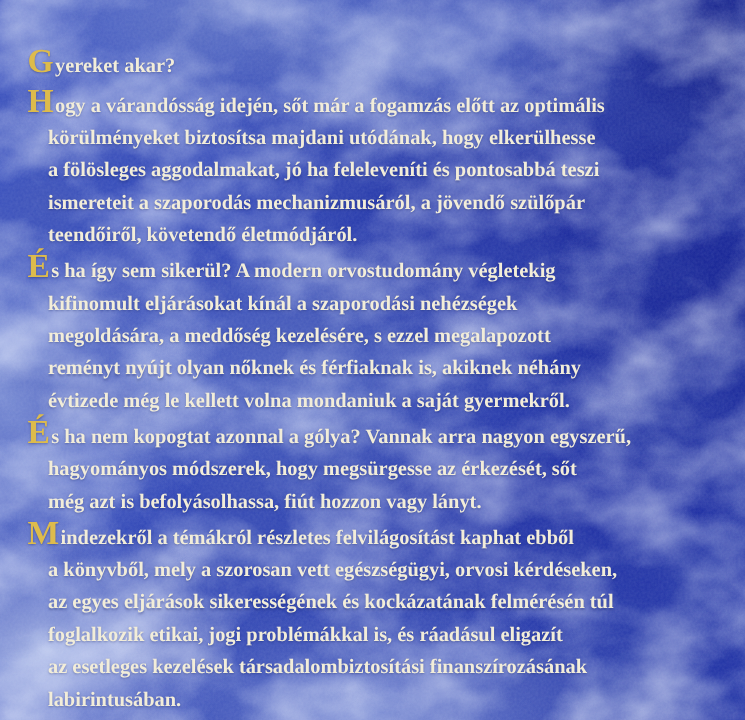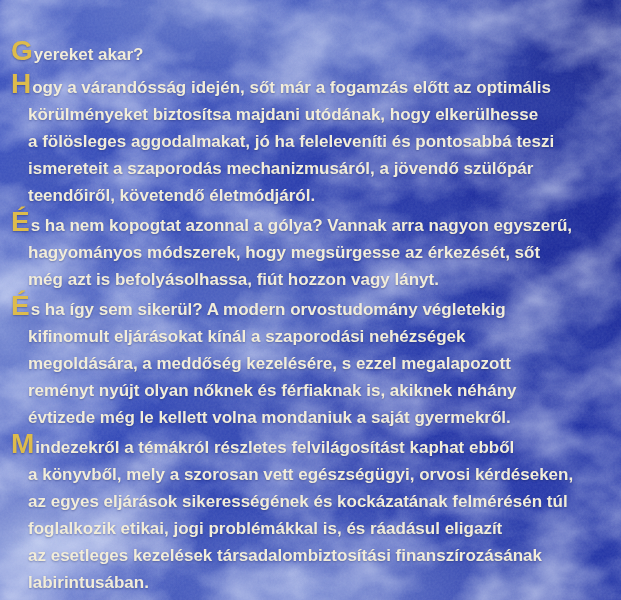--- a/index.html
+++ b/index.html
@@ -33,22 +33,23 @@
   }
   .bg-noise {
     position: absolute;
     inset: 0;
     display: block;
   }
   .content {
     position: absolute;
     inset: 0;
     box-sizing: border-box;
-    padding: 41px 14px 0 28px;
+    padding: 41px 14px 0 40px;
     z-index: 3;
+    font-family: Liberation Serif, serif;
   }
   p.para {
     margin: 0 0 3px 0;
     text-indent: -17px;
     font-size: 17px;
     font-weight: bold;
     line-height: 27px;
     letter-spacing: 0px;
     color: var(--ink, #f2edd9);
     text-shadow: 0 1px 2px rgba(15, 25, 90, 0.35);
@@ -107,29 +108,29 @@
   <div class="content">
 
     <p class="para heading"><span class="dropcap">G</span><span class="rest">yereket akar?</span></p>
 
     <p class="para"><span class="dropcap">H</span><span class="rest">ogy a várandósság idején, sőt már a fogamzás előtt az optimális
 körülményeket biztosítsa majdani utódának, hogy elkerülhesse
 a fölösleges aggodalmakat, jó ha feleleveníti és pontosabbá teszi
 ismereteit a szaporodás mechanizmusáról, a jövendő szülőpár
 teendőiről, követendő életmódjáról.</span></p>
 
-    <p class="para"><span class="dropcap">É</span><span class="rest">s ha nem kopogtat azonnal a gólya? Vannak arra nagyon egyszerű,
-hagyományos módszerek, hogy megsürgesse az érkezését, sőt
-még azt is befolyásolhassa, fiút hozzon vagy lányt.</span></p>
-
     <p class="para"><span class="dropcap">É</span><span class="rest">s ha így sem sikerül? A modern orvostudomány végletekig
 kifinomult eljárásokat kínál a szaporodási nehézségek
 megoldására, a meddőség kezelésére, s ezzel megalapozott
 reményt nyújt olyan nőknek és férfiaknak is, akiknek néhány
 évtizede még le kellett volna mondaniuk a saját gyermekről.</span></p>
+
+    <p class="para"><span class="dropcap">É</span><span class="rest">s ha nem kopogtat azonnal a gólya? Vannak arra nagyon egyszerű,
+hagyományos módszerek, hogy megsürgesse az érkezését, sőt
+még azt is befolyásolhassa, fiút hozzon vagy lányt.</span></p>
 
     <p class="para"><span class="dropcap">M</span><span class="rest">indezekről a témákról részletes felvilágosítást kaphat ebből
 a könyvből, mely a szorosan vett egészségügyi, orvosi kérdéseken,
 az egyes eljárások sikerességének és kockázatának felmérésén túl
 foglalkozik etikai, jogi problémákkal is, és ráadásul eligazít
 az esetleges kezelések társadalombiztosítási finanszírozásának
 labirintusában.</span></p>
 
   </div>
 </div>

